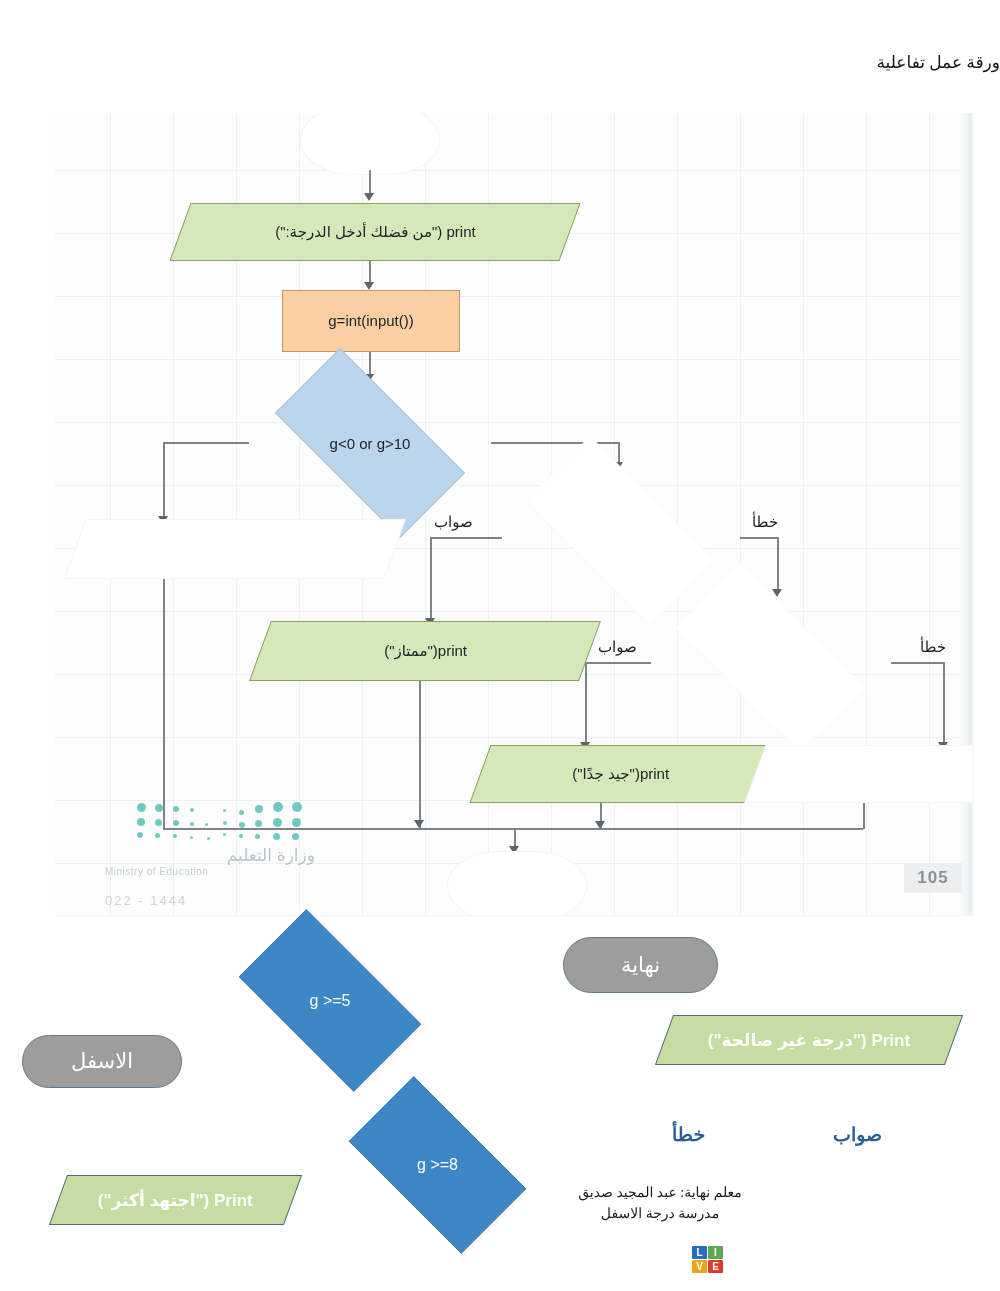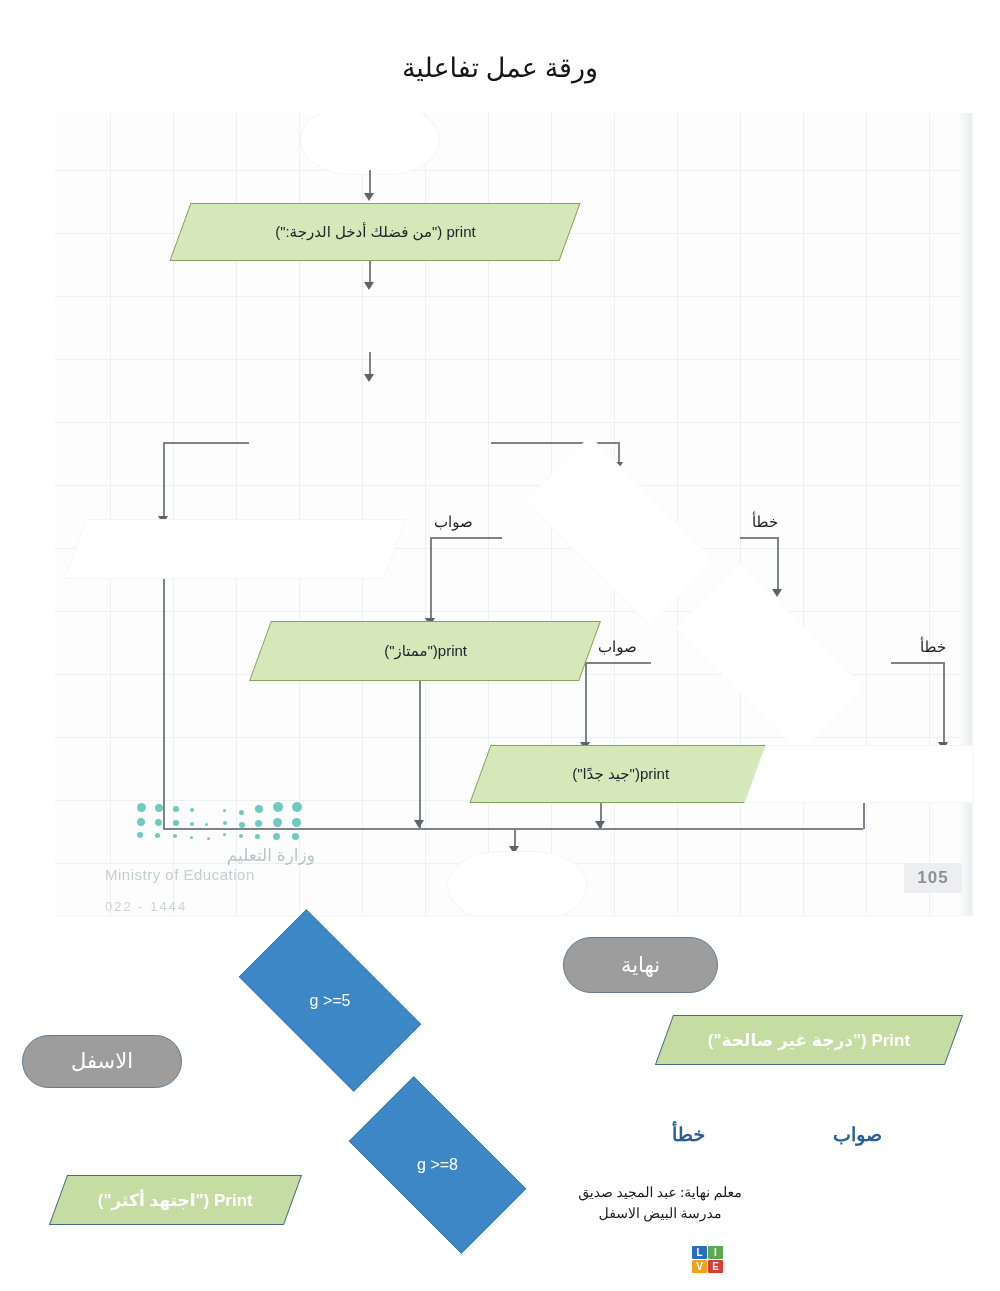--- a/index.html
+++ b/index.html
@@ -15,23 +15,22 @@
     font-family: "Liberation Sans", "DejaVu Sans", sans-serif;
     overflow: hidden;
   }
 
   
   .page-title {
     position: absolute;
     top: 52px;
     left: 0;
     width: 1000px;
-    text-align: center;
     font-family: "Liberation Serif", "DejaVu Serif", serif;
-    font-size: 27px;
+    font-size: 17px;
     color: #151515;
     direction: rtl;
   }
 
   
   .worksheet {
     position: absolute;
     left: 55px;
     top: 113px;
     width: 917px;
@@ -158,21 +157,21 @@
   }
   .wm-text-ar {
     font-family: "Liberation Sans", "DejaVu Sans", sans-serif;
     font-size: 17px;
     color: #5e7d86;
     letter-spacing: 1px;
     direction: rtl;
     opacity: 0.7;
   }
   .wm-text-en {
-    font-size: 15px;
+    font-size: 10px;
     color: #9eb2b8;
     direction: ltr;
     letter-spacing: .5px;
   }
   .wm-code {
     font-size: 13px;
     color: #a8bcc2;
     direction: ltr;
     letter-spacing: 2px;
     margin-top: 16px;
@@ -309,24 +308,31 @@
   <div class="ln lnv" style="left:314px; top:57px; height:26px;"></div>
   <div class="arrow-d" style="left:309px; top:80px;"></div>
 
   <div class="node para fill-green" style="left:125px; top:90px; width:390px; height:58px;">
     <span class="codetext">print ("من فضلك أدخل الدرجة:")</span>
   </div>
 
   <div class="ln lnv" style="left:314px; top:148px; height:24px;"></div>
   <div class="arrow-d" style="left:309px; top:169px;"></div>
 
+  <div class="node fill-orange" style="left:227px; top:177px; width:178px; height:62px;">
+    <span class="codetext">g=int(input())</span>
+  </div>
 
   <div class="ln lnv" style="left:314px; top:239px; height:26px;"></div>
   <div class="arrow-d" style="left:309px; top:261px;"></div>
 
+  <div class="diamond" style="left:190px; top:265px; width:250px; height:130px;">
+    <div class="dshape fill-blue"></div>
+    <div class="dlabel codetext">g&lt;0 or g&gt;10</div>
+  </div>
 
   <div class="ln lnh" style="left:108px; top:329px; width:86px;"></div>
   <div class="ln lnv" style="left:108px; top:329px; height:78px;"></div>
   <div class="arrow-d" style="left:103px; top:403px;"></div>
 
   <div class="ln lnh" style="left:436px; top:329px; width:128px;"></div>
   <div class="ln lnv" style="left:563px; top:329px; height:24px;"></div>
   <div class="arrow-d" style="left:558px; top:349px;"></div>
 
   <div class="node para blank" style="left:20px; top:406px; width:320px; height:60px;">
@@ -454,21 +460,21 @@
 
 <div class="drag dg-para" style="left:58px; top:1175px; width:235px; height:50px;">
   <span>Print ("اجتهد أكثر")</span>
 </div>
 
 <div class="word-chip" style="left:833px; top:1123px;">صواب</div>
 <div class="word-chip" style="left:672px; top:1123px;">خطأ</div>
 
 <div class="teacher">
   <div>معلم نهاية: عبد المجيد صديق</div>
-  <div>مدرسة البيض الاسفل</div>
+  <div>مدرسة درجة الاسفل</div>
 </div>
 
 <div class="lw-logo">
   <div class="lw-grid">
     <span style="background:#2a6ebb;">L</span>
     <span style="background:#5aa84f;">I</span>
     <span style="background:#f0a31a;">V</span>
     <span style="background:#e03a2f;">E</span>
   </div>
 </div>

